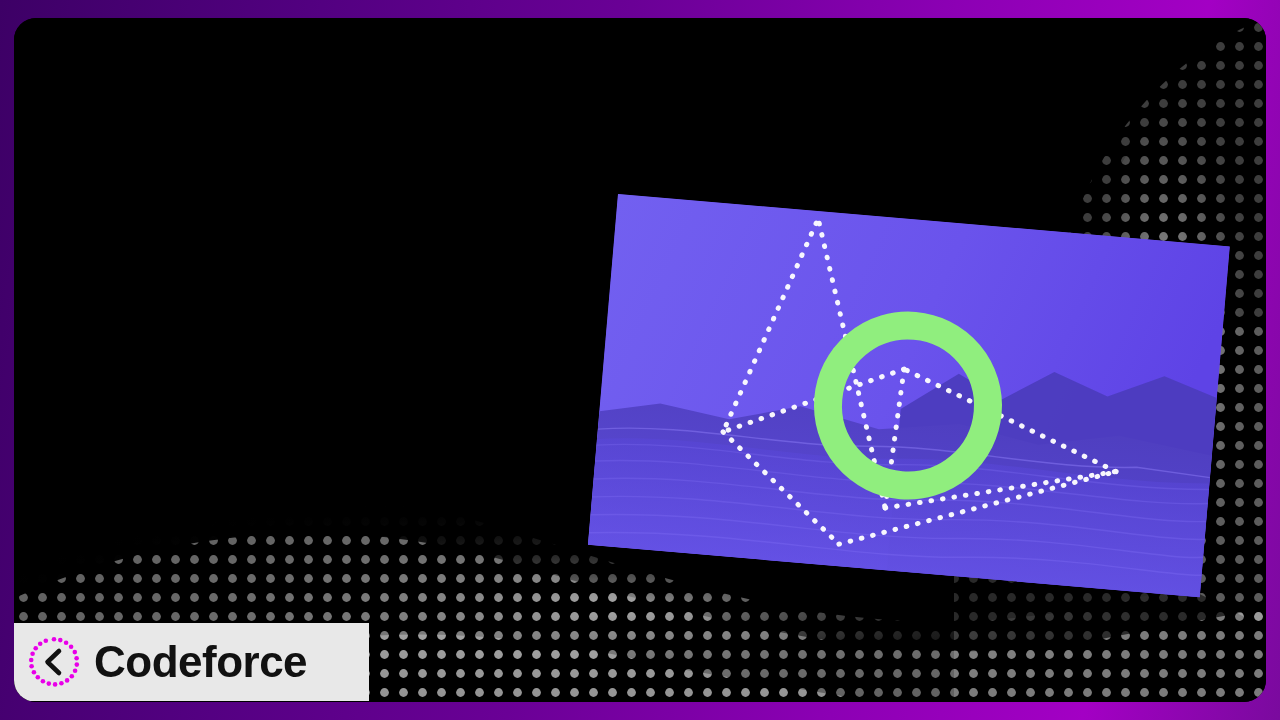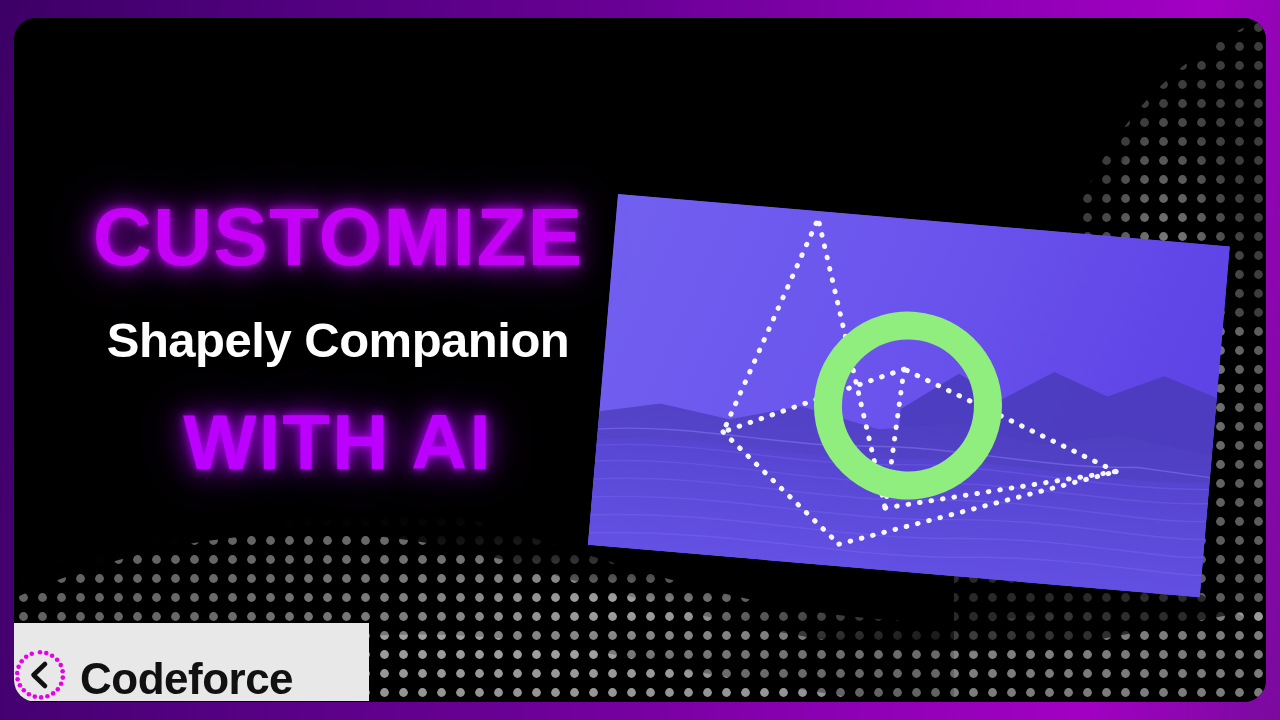--- a/index.html
+++ b/index.html
@@ -43,22 +43,22 @@
   .card-wrap{
     position:absolute;left:604px;top:176px;width:614px;height:352px;
     transform:rotate(4.9deg);transform-origin:0 0;z-index:5;
   }
   .card{position:absolute;inset:0;overflow:hidden;background:#6a4fe8;}
   .card svg{display:block;width:100%;height:100%;}
 
   
   .logobar{
     position:absolute;left:0;top:605px;width:355px;height:78px;
-    background:#e8e8e8;display:flex;align-items:flex-end;gap:14px;
-    box-sizing:border-box;z-index:8;
+    background:#e8e8e8;display:flex;align-items:center;gap:14px;
+    padding-left:14px;box-sizing:border-box;z-index:8;
   }
   .logomark{width:52px;height:52px;position:relative;flex:0 0 auto;}
   .logomark svg{display:block;width:52px;height:52px;}
   .logotext{font-size:44px;font-weight:600;color:#111;letter-spacing:-.5px;line-height:1;}
 </style>
 </head>
 <body>
 
 <div class="stage">
 
@@ -154,25 +154,20 @@
 
               <path d="M293 290 L520 234"></path>
               <path d="M293 290 L300 150"></path>
             </g>
 
             <circle cx="307" cy="186" r="80" fill="none" stroke="#90ee7e" stroke-width="28"></circle>
           </svg>
         </div>
       </div>
 
-      <div class="copy">
-        <div class="line1">CUSTOMIZE</div>
-        <div class="line2">Shapely Companion</div>
-        <div class="line3">WITH AI</div>
-      </div>
 
       <div class="logobar">
         <span class="logomark">
           <svg viewBox="0 0 52 52" aria-hidden="true">
             <g fill="#e800e8">
               <circle cx="26" cy="3.2" r="2.3"></circle>
                 <circle cx="32.3" cy="4.1" r="2.3"></circle>
               <circle cx="38.1" cy="6.7" r="2.3"></circle>
                 <circle cx="43.1" cy="10.8" r="2.3"></circle>
               <circle cx="46.8" cy="16.1" r="2.3"></circle>

